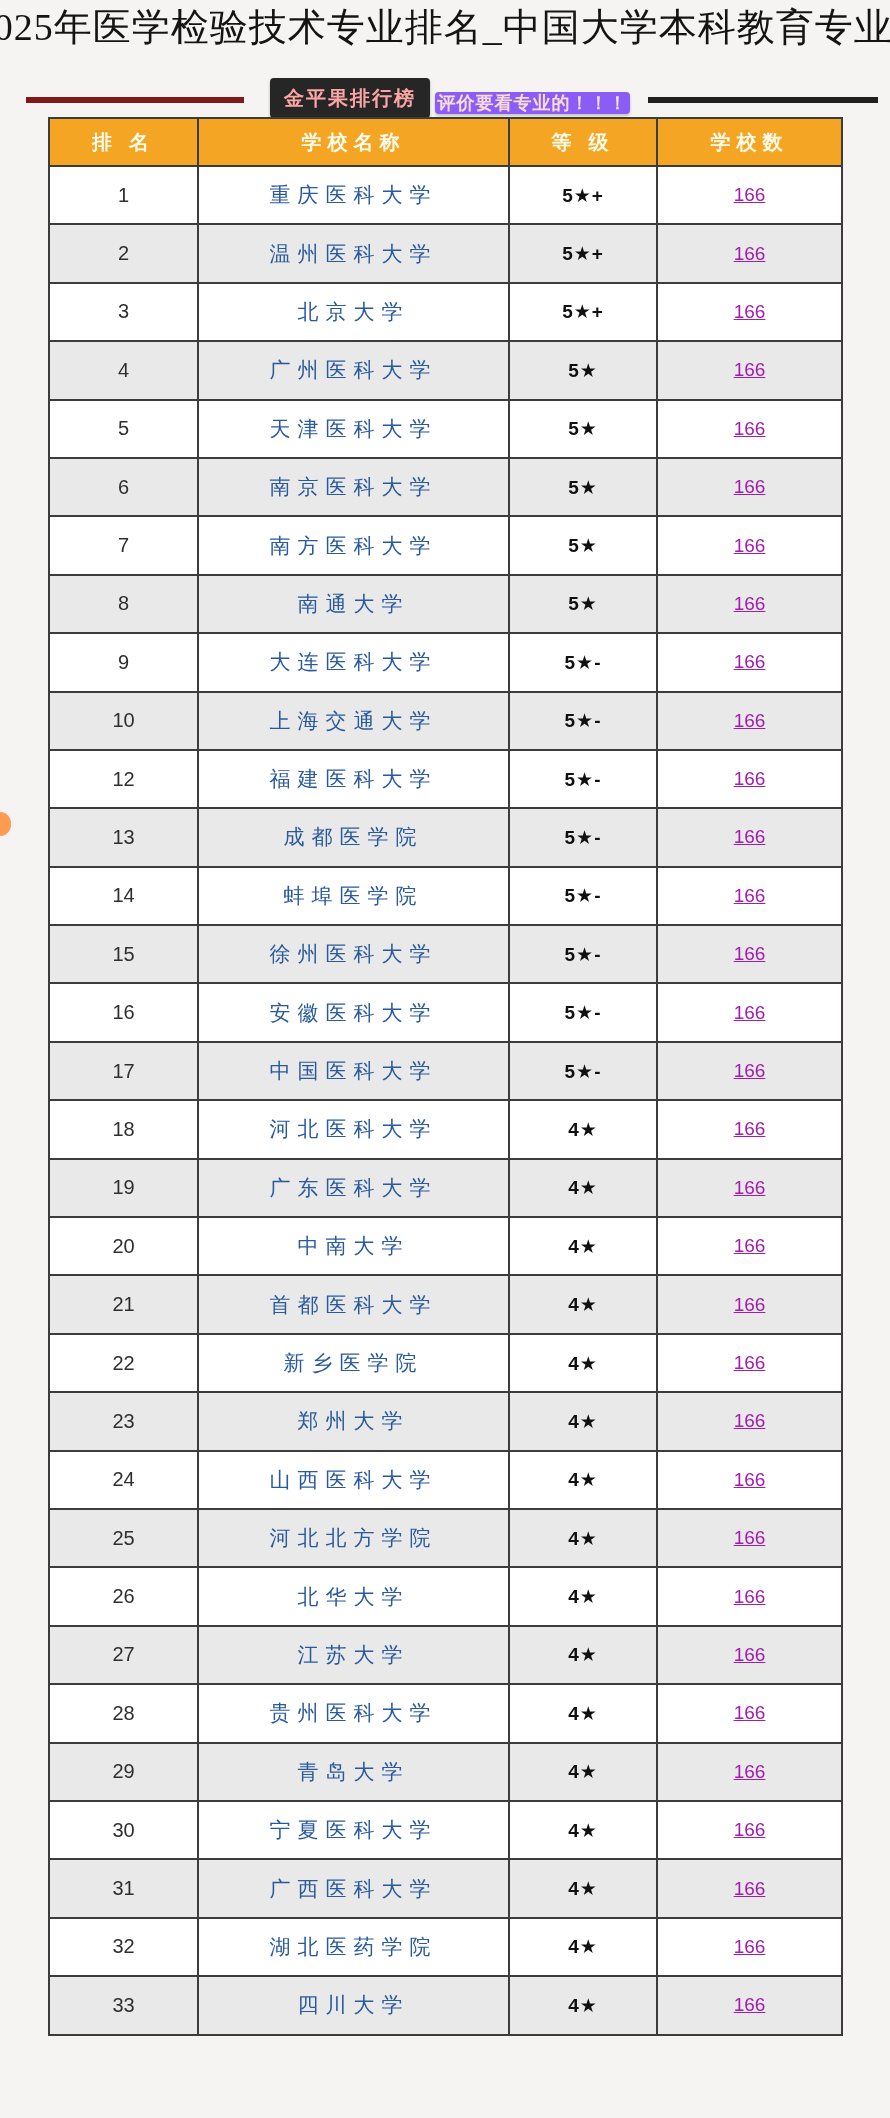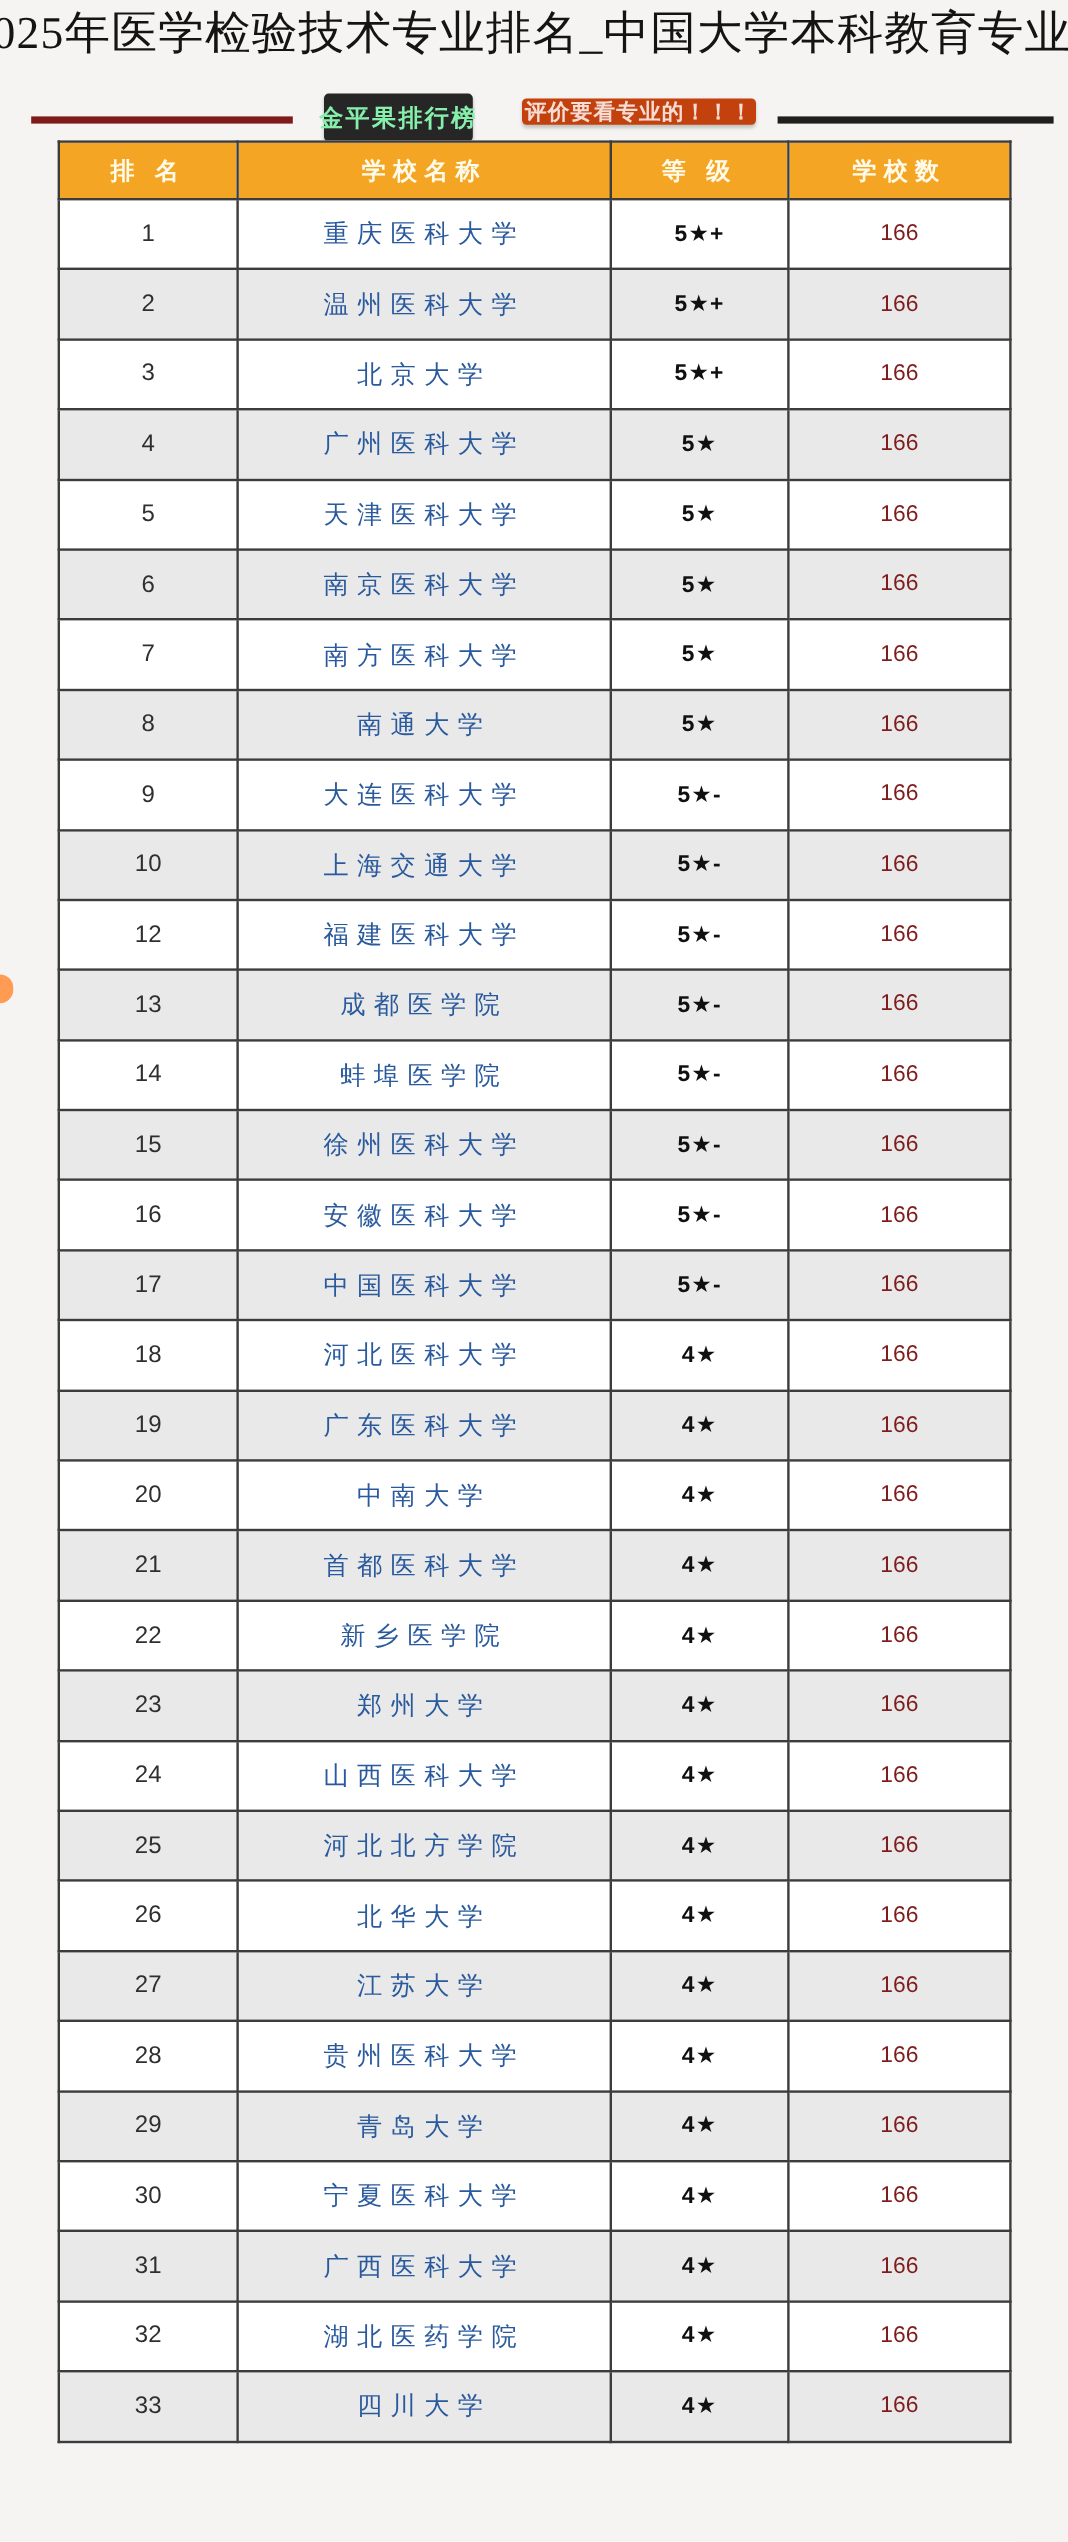--- a/index.html
+++ b/index.html
@@ -17,27 +17,27 @@
   }
   
   .rule{position:absolute;height:6px;top:97px;}
   .rule-left{left:26px;width:218px;background:#7e1a1a;}
   .rule-right{left:648px;width:230px;background:#1f1f1f;}
   .badge{
     position:absolute;display:flex;align-items:center;justify-content:center;
     font-weight:bold;border-radius:4px;white-space:nowrap;
   }
   .badge-black{
-    left:270px;top:78px;width:124px;height:40px;
-    background:#262626;color:#86efac;font-size:20px;letter-spacing:2px;
+    left:270px;top:78px;width:160px;height:40px;
+    background:#262626;color:#fca5a5;font-size:20px;letter-spacing:2px;
     box-shadow:0 2px 3px rgba(0,0,0,.25);
   }
   .badge-red{
-    left:435px;top:82px;width:195px;height:22px;
-    background:#c2410c;color:#f6dcd4;font-size:18px;letter-spacing:1px;
+    left:435px;top:92px;width:195px;height:22px;
+    background:#8b5cf6;color:#f6dcd4;font-size:18px;letter-spacing:1px;
     box-shadow:0 2px 3px rgba(0,0,0,.2);
   }
   
   .orange-dot{
     position:absolute;left:0;top:812px;width:11px;height:24px;
     background:#ff9b52;border-radius:0 12px 12px 0;
   }
   
   table.rank-table{
     position:absolute;left:48px;top:117px;width:793px;
@@ -59,21 +59,21 @@
     font-family:"Liberation Serif","DejaVu Serif",serif;
   }
   .rank-table tbody tr{height:58.4px;background:#ffffff;}
   .rank-table tbody tr:nth-child(even){background:#e9e9e9;}
   td.rank-cell{color:#2f2f2f;font-size:20px;}
   td.school-cell{
     color:#2a5a9e;font-size:21px;letter-spacing:7px;
     font-family:"Liberation Serif","DejaVu Serif",serif;font-weight:500;
   }
   td.grade-cell{color:#101010;font-size:19px;font-weight:bold;letter-spacing:1px;}
-  td.count-cell{color:#7f1d1d;font-size:19px;}
+  td.count-cell{color:#a21caf;font-size:19px;text-decoration:underline;}
 </style>
 </head>
 <body>
 
 <div class="page-title">2024-2025年医学检验技术专业排名_中国大学本科教育专业排行榜</div>
 
 <div class="rule rule-left"></div>
 <div class="badge badge-black">金平果排行榜</div>
 <div class="badge badge-red">评价要看专业的！！！</div>
 <div class="rule rule-right"></div>

